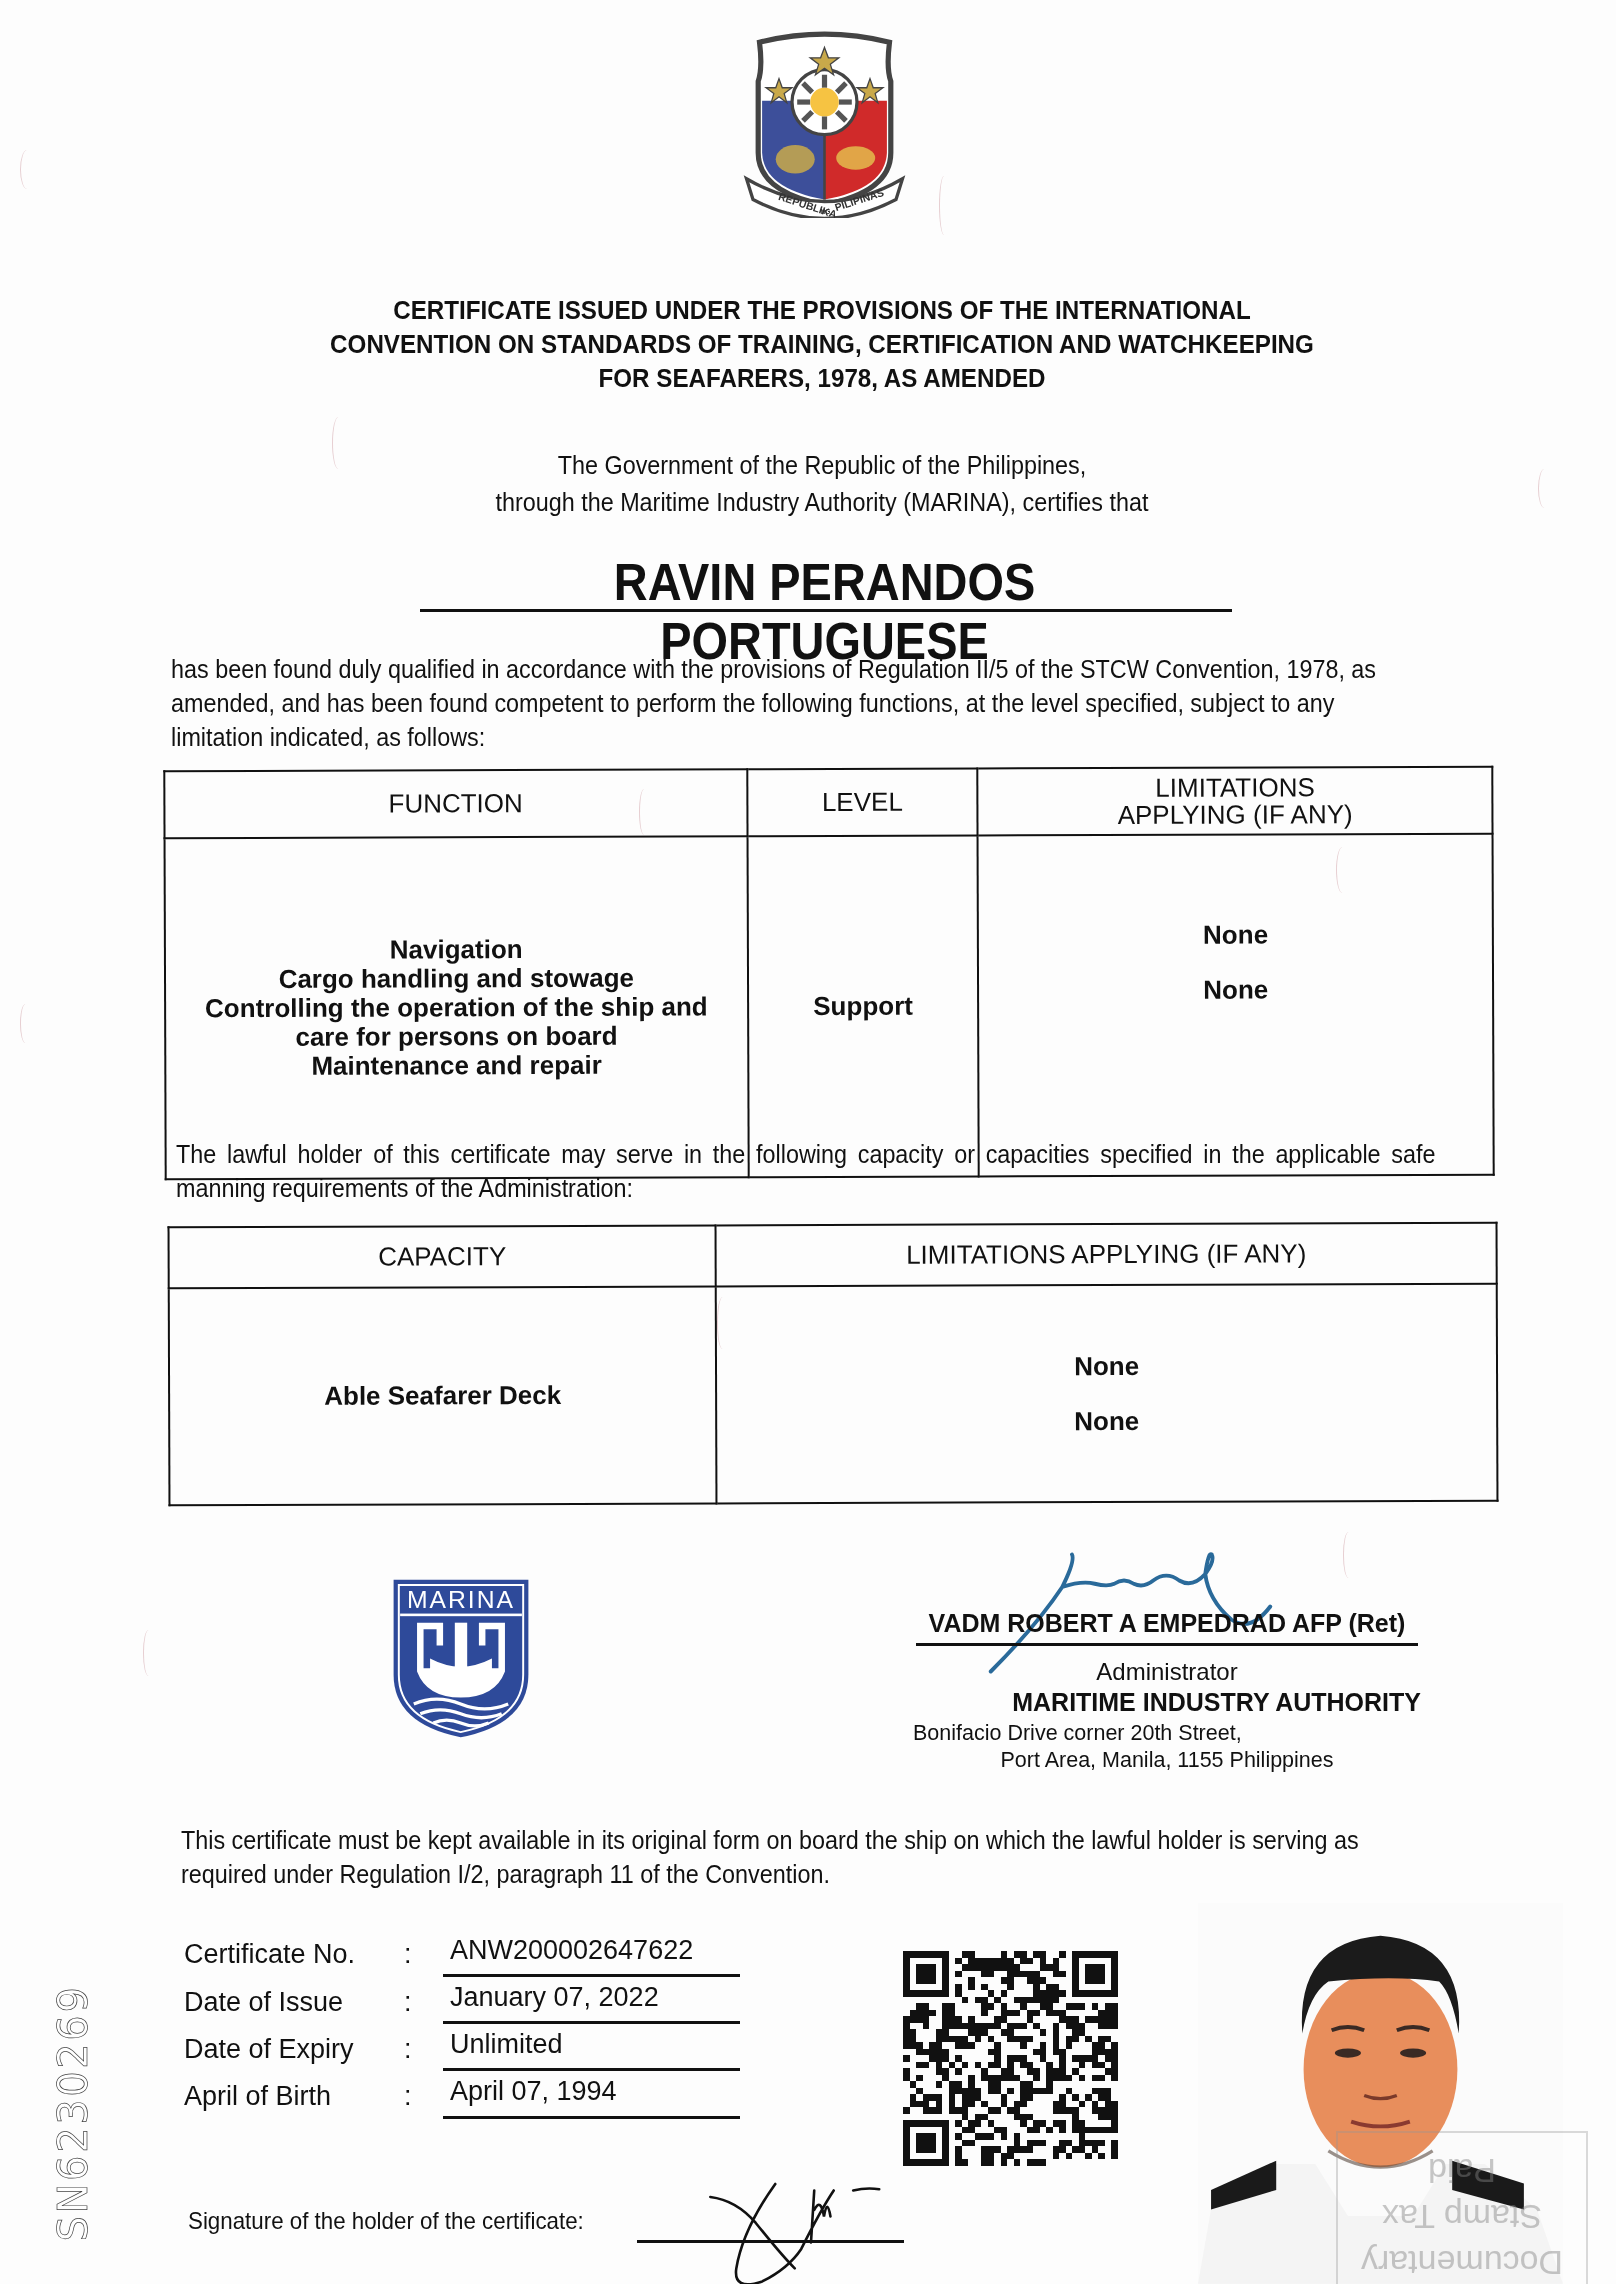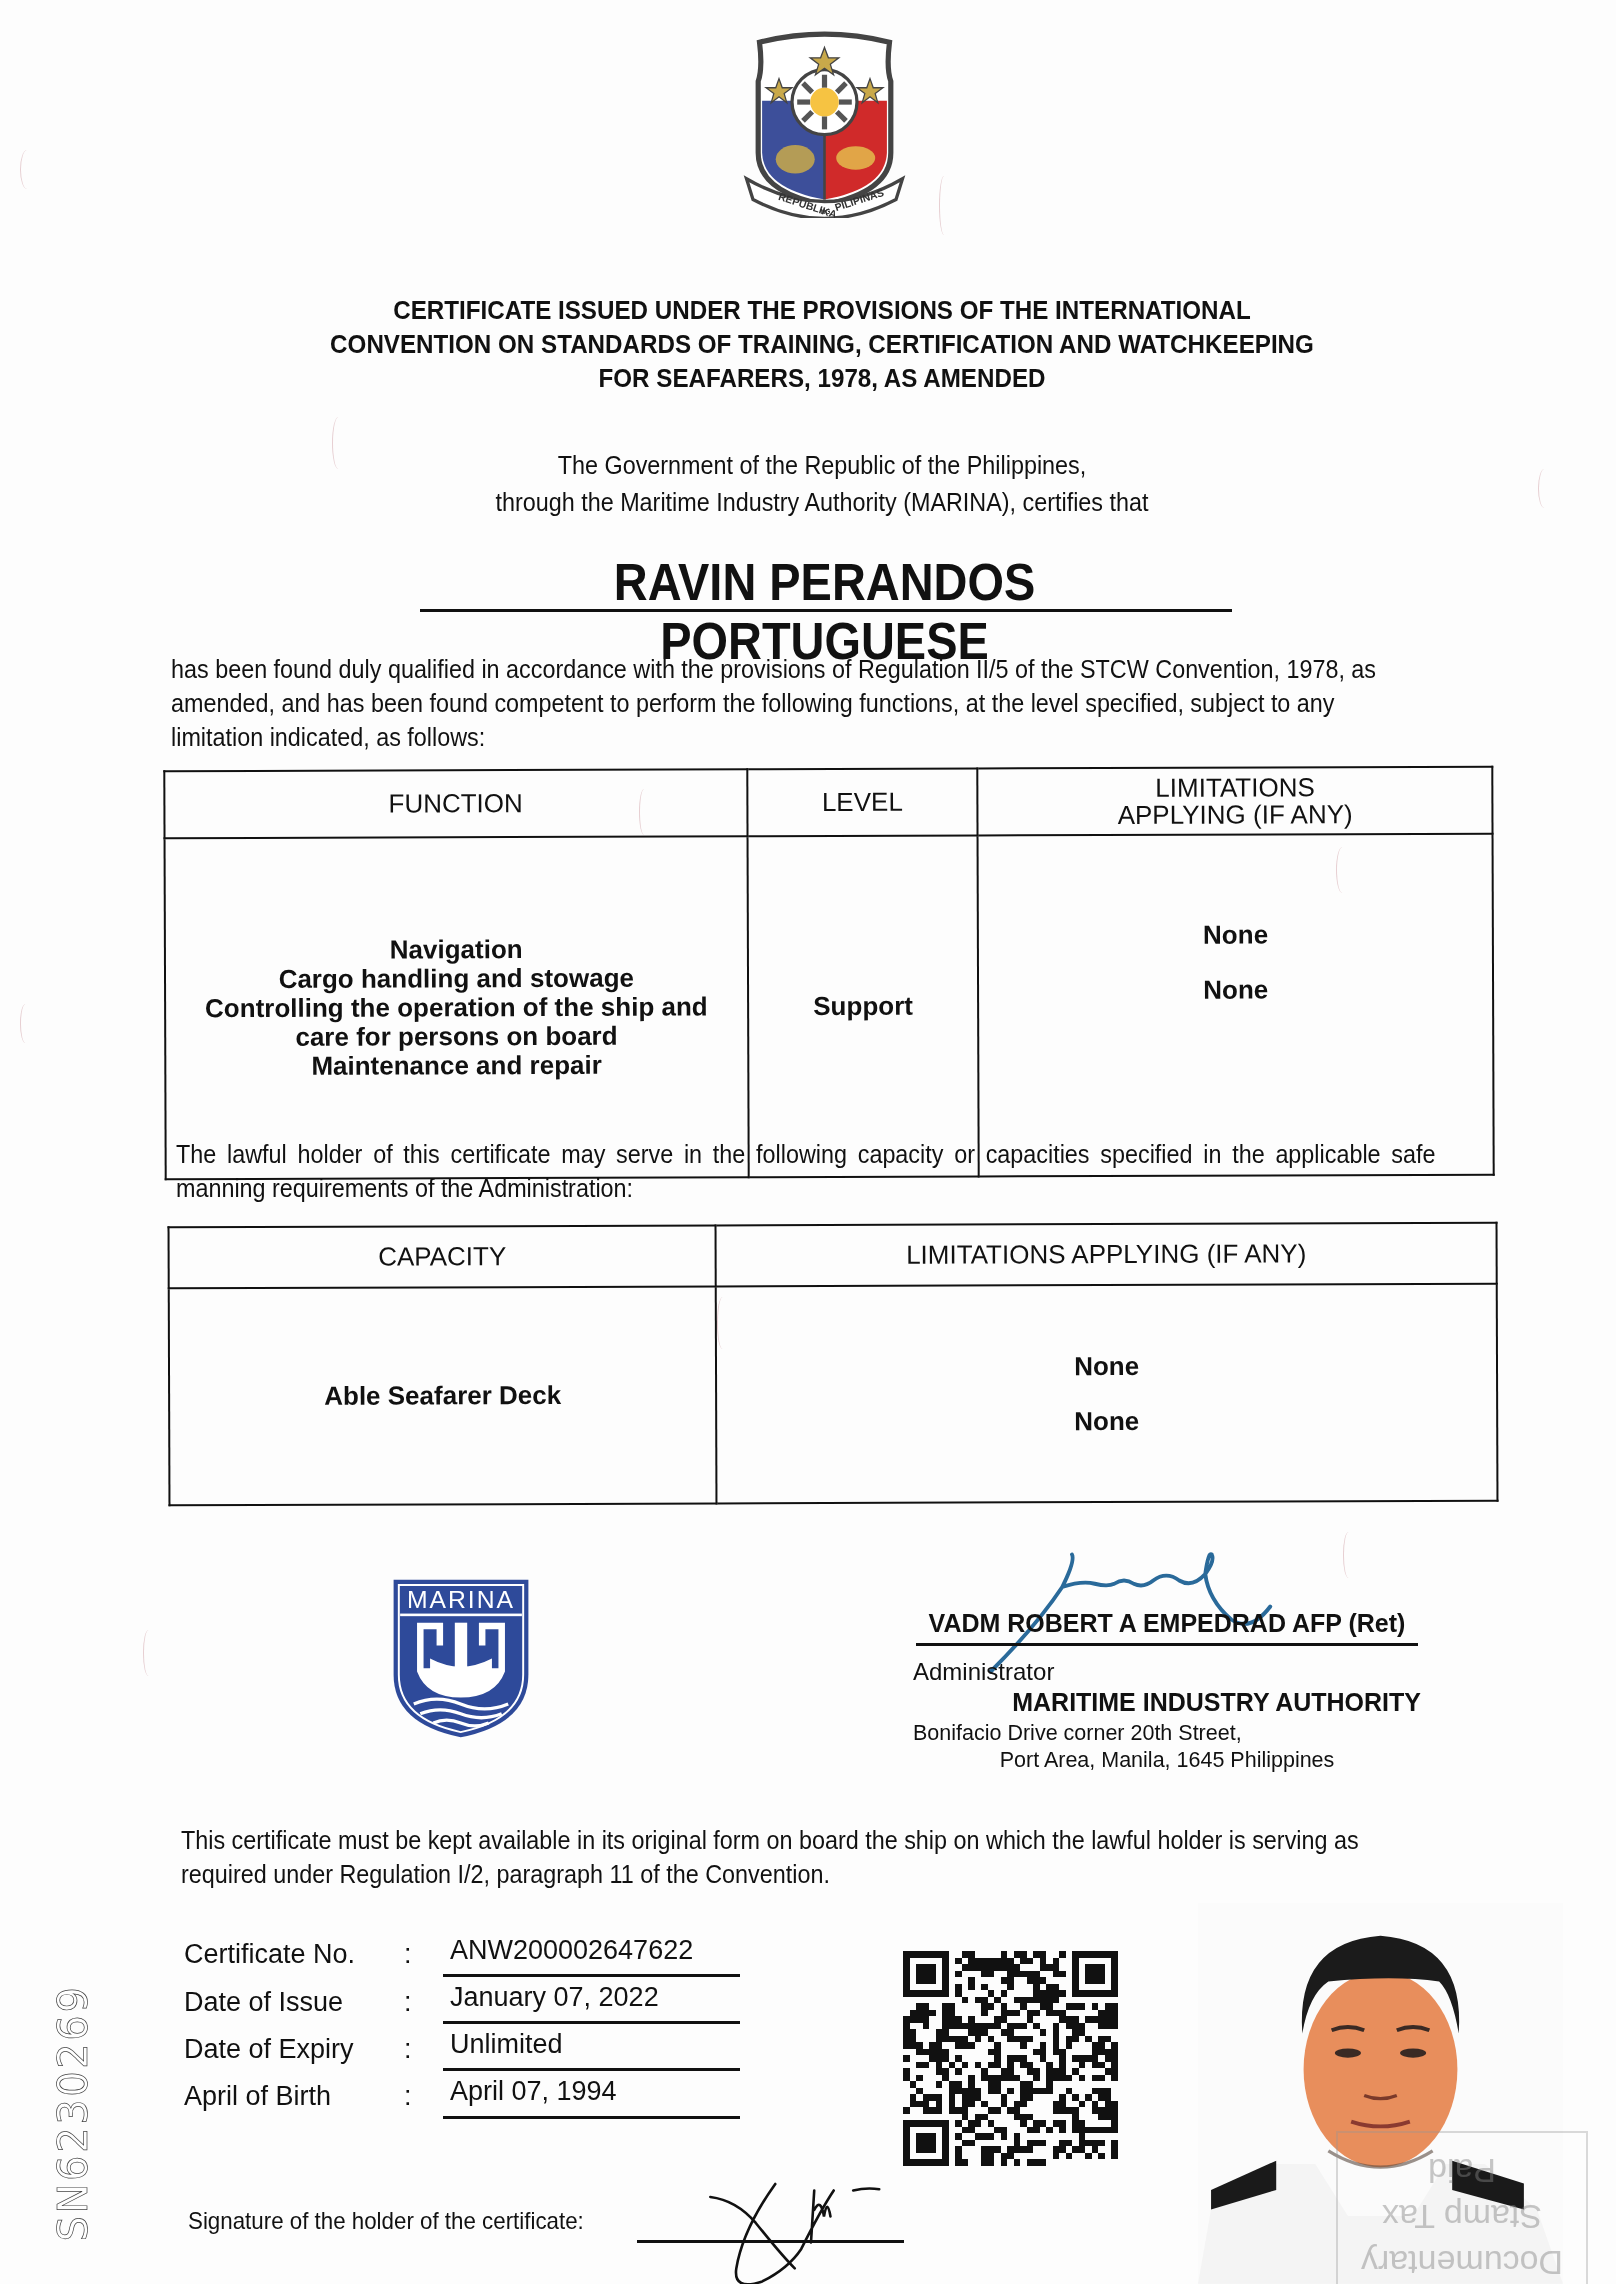--- a/index.html
+++ b/index.html
@@ -39,21 +39,21 @@
   #capacity-para { left: 176px; width: 1369px; top: 1137px; }
   #cap-table { left: 168px; top: 1224px; width: 1330px; transform: rotate(-0.2deg); }
   #cap-table th { height: 59px; }
   #cap-table td { height: 215px; font-weight: bold; }
 
   
   #marina-logo { left: 391px; top: 1577px; width: 140px; height: 163px; }
   #admin-signature { left: 984px; top: 1548px; width: 306px; height: 130px; }
   #signatory-name { left: 913px; width: 508px; top: 1609px; font-size: 25px; font-weight: bold; text-align: center; }
   #signatory-rule { left: 916px; width: 502px; top: 1643px; height: 2.6px; background: #111; }
-  #signatory-title { left: 913px; width: 508px; top: 1658px; font-size: 24px; text-align: left; }
+  #signatory-title { left: 913px; width: 508px; top: 1658px; font-size: 24px; text-align: center; }
   #authority-name { left: 913px; width: 508px; top: 1688px; font-size: 25px; font-weight: bold; text-align: right; }
   #address-1 { left: 913px; width: 508px; top: 1721px; font-size: 21.5px; text-align: left; }
   #address-2 { left: 913px; width: 508px; top: 1748px; font-size: 21.5px; text-align: center; }
 
   #keep-para { left: 181px; width: 1369px; top: 1823px; }
 
   
   .detail-label { left: 184px; font-size: 27px; }
   .detail-colon { left: 404px; font-size: 27px; }
   .detail-value { left: 450px; font-size: 27px; }
@@ -206,21 +206,21 @@
 
   <svg id="admin-signature" class="abs" viewBox="0 0 470 200">
     <path d="M10 190 Q80 120 120 60 Q140 20 135 10 M120 60 Q150 50 170 55 Q190 60 200 55 Q215 45 230 55 Q245 62 260 50 Q280 35 300 50 Q320 62 340 40 Q355 20 350 10 Q345 5 340 40 Q345 80 380 110 Q410 130 440 90" fill="none" stroke="#2a6a9a" stroke-width="6" stroke-linecap="round"></path>
   </svg>
 
   <div id="signatory-name" class="abs">VADM ROBERT A EMPEDRAD AFP (Ret)</div>
   <div id="signatory-rule" class="abs"></div>
   <div id="signatory-title" class="abs">Administrator</div>
   <div id="authority-name" class="abs">MARITIME INDUSTRY AUTHORITY</div>
   <div id="address-1" class="abs">Bonifacio Drive corner 20th Street,</div>
-  <div id="address-2" class="abs">Port Area, Manila, 1645 Philippines</div>
+  <div id="address-2" class="abs">Port Area, Manila, 1155 Philippines</div>
 
   <div id="keep-para" class="abs para">This certificate must be kept available in its original form on board the ship on which the lawful holder is serving as required under Regulation I/2, paragraph 11 of the Convention.</div>
 
   <div class="abs detail-label" style="top:1939px">Certificate No.</div>
   <div class="abs detail-colon" style="top:1939px">:</div>
   <div class="abs detail-value" style="top:1935px">ANW200002647622</div>
   <div class="abs detail-rule" style="top:1974px"></div>
 
   <div class="abs detail-label" style="top:1987px">Date of Issue</div>
   <div class="abs detail-colon" style="top:1987px">:</div>

